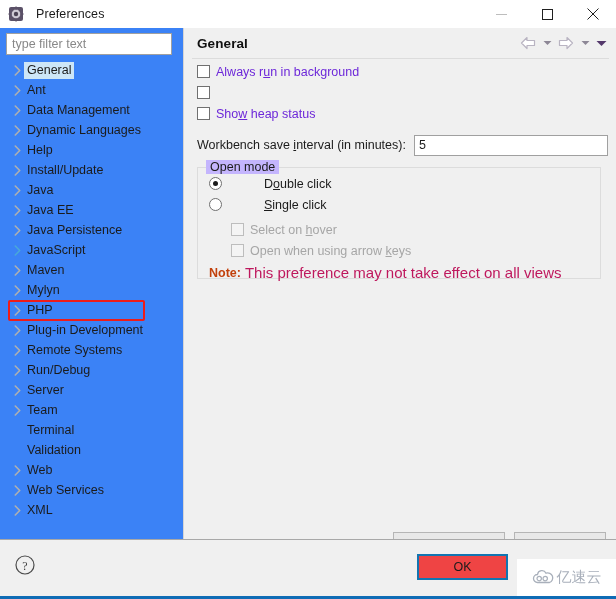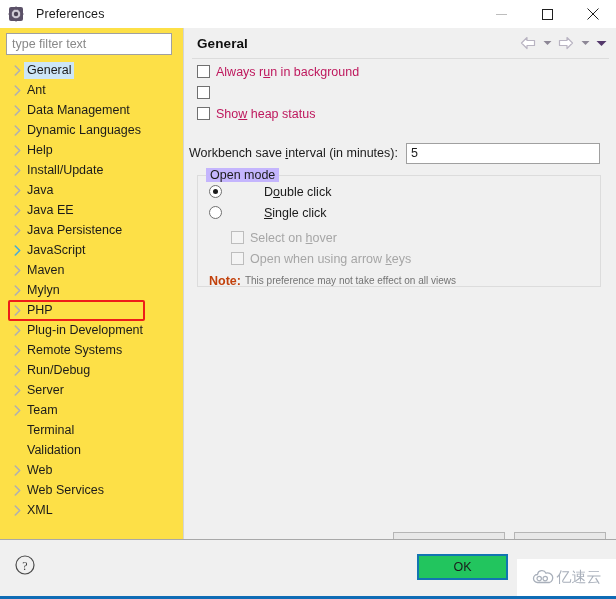--- a/index.html
+++ b/index.html
@@ -56,21 +56,21 @@
     align-items: center;
     justify-content: center;
   }
   .win-btn svg { display: block; }
 
   
   .left-pane {
     position: absolute;
     left: 0; top: 28px;
     width: 183px; height: 511px;
-    background: #fde047;
+    background: #3b82f6;
     box-sizing: border-box;
   }
   .filter-box {
     position: absolute;
     left: 6px; top: 5px;
     width: 166px; height: 22px;
     border: 1px solid #a0a0a0;
     background: #ffffff;
     box-sizing: border-box;
     font-family: "Liberation Sans", sans-serif;
@@ -199,32 +199,32 @@
     flex: none;
     position: relative;
   }
   .cbx.disabled {
     border-color: #bdbdbd;
     background: #f4f4f4;
   }
   .check-label {
     margin-left: 6px;
     font-size: 12.5px;
-    color: #be185d;
+    color: #6d28d9;
     white-space: nowrap;
   }
   .check-label.disabled { color: #a6a6a6; }
   .mn { text-decoration: underline; text-underline-offset: 1px; }
 
   .interval-row {
     display: flex;
     align-items: center;
-    padding-left: 5px;
+    padding-left: 13px;
     height: 26px;
-    margin-top: 16px;
+    margin-top: 8px;
   }
   .interval-label {
     font-size: 12.5px;
     color: #1b1b1b;
     white-space: nowrap;
   }
   .interval-input {
     margin-left: 8px;
     width: 194px; height: 21px;
     border: 1px solid #a0a0a0;
@@ -295,22 +295,22 @@
     padding-left: 11px;
     height: 21px;
     margin-top: 1px;
   }
   .note-strong {
     font-size: 12.5px;
     font-weight: bold;
     color: #c2410c;
   }
   .note-text {
-    font-size: 10px;
-    color: #737373;
+    font-size: 15px;
+    color: #be185d;
     margin-left: 4px;
   }
 
   
   .action-row {
     position: absolute;
     left: 0; top: 471px;
     width: 432px;
     display: flex;
     justify-content: flex-end;
@@ -348,21 +348,21 @@
   }
   .help-btn {
     position: absolute;
     left: 14px; top: 554px;
     width: 22px; height: 22px;
   }
   .ok-btn {
     position: absolute;
     left: 417px; top: 554px;
     width: 91px; height: 26px;
-    background: #22c55e;
+    background: #ef4444;
     border: 2px solid #1275b1;
     box-sizing: border-box;
     font-family: "Liberation Sans", sans-serif;
     font-size: 12.5px;
     color: #1b1b1b;
     display: flex;
     align-items: center;
     justify-content: center;
   }
   .bottom-edge {

